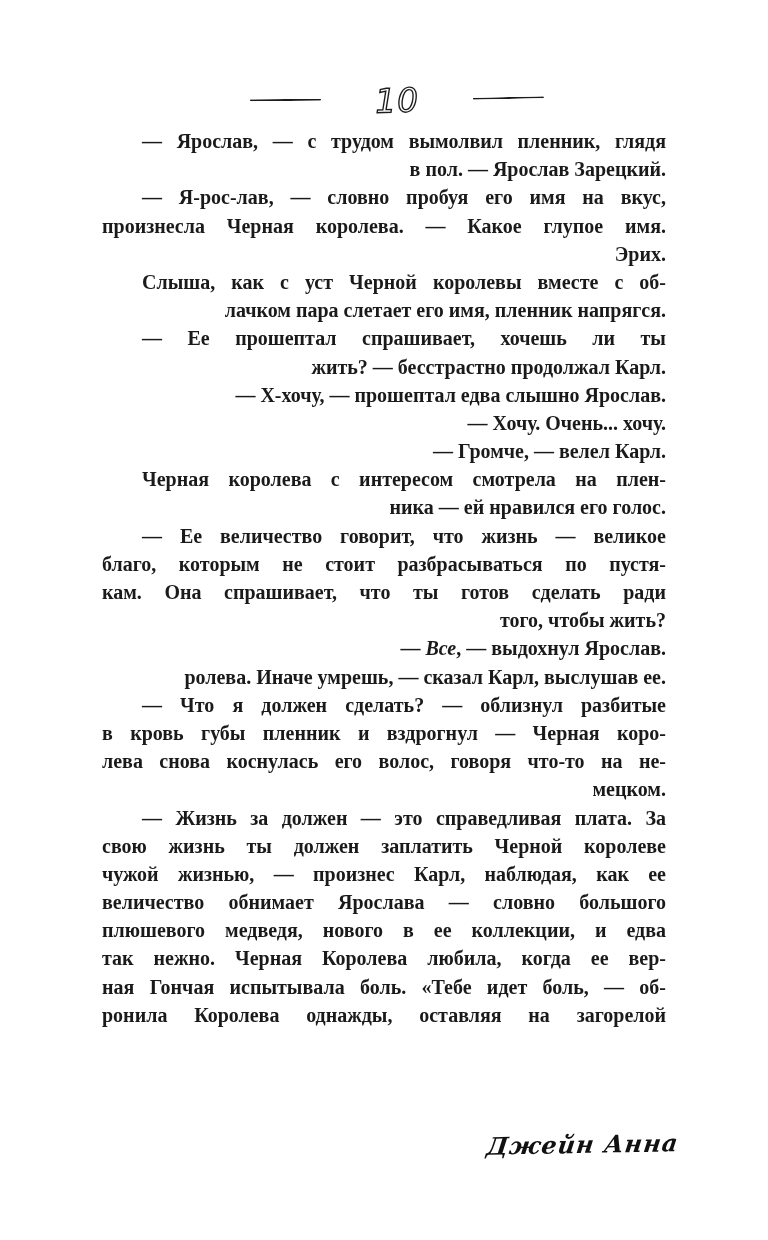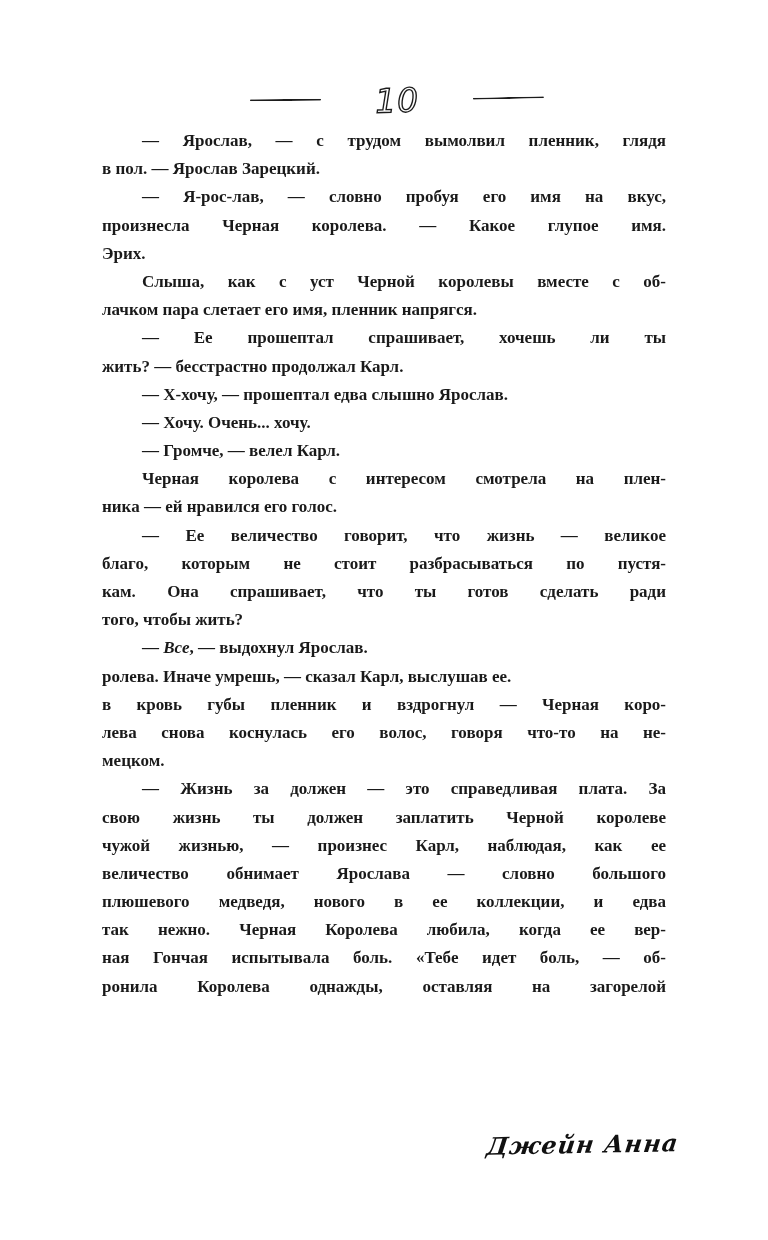--- a/index.html
+++ b/index.html
@@ -42,30 +42,30 @@
     .page-number {
       color: rgba(255,255,255,0);
       -webkit-text-stroke: 1.4px #1c1c1c;
     }
   }
 
   
   .page-body {
     position: absolute;
     top: 127px; left: 102px; width: 564px;
-    font-size: 17px;
+    font-size: 20px;
     font-weight: 600;
     color: #1a1a1a;
   }
   .line {
     height: 28.2px;
     line-height: 28.2px;
     overflow: hidden;
     white-space: normal;
-    text-align: left;
+    text-align: right;
   }
   .line.indent { padding-left: 40px; }
   .line.justify {
     text-align: justify;
     text-align-last: justify;
   }
   .line i { font-style: italic; }
 
   
   .author-signature {
@@ -106,20 +106,21 @@
       <div class="line indent"><span>— Хочу. Очень... хочу.</span></div>
       <div class="line indent"><span>— Громче, — велел Карл.</span></div>
       <div class="line indent justify"><span>Черная королева с интересом смотрела на плен-</span></div>
       <div class="line"><span>ника — ей нравился его голос.</span></div>
       <div class="line indent justify"><span>— Ее величество говорит, что жизнь — великое</span></div>
       <div class="line justify"><span>благо, которым не стоит разбрасываться по пустя-</span></div>
       <div class="line justify"><span>кам. Она спрашивает, что ты готов сделать ради</span></div>
       <div class="line"><span>того, чтобы жить?</span></div>
       <div class="line indent"><span>— </span><i>Все</i><span>, — выдохнул Ярослав.</span></div>
       <div class="line"><span>ролева. Иначе умрешь, — сказал Карл, выслушав ее.</span></div>
+      <div class="line indent justify"><span>— Что я должен сделать? — облизнул разбитые</span></div>
       <div class="line justify"><span>в кровь губы пленник и вздрогнул — Черная коро-</span></div>
       <div class="line justify"><span>лева снова коснулась его волос, говоря что-то на не-</span></div>
       <div class="line"><span>мецком.</span></div>
       <div class="line indent justify"><span>— Жизнь за должен — это справедливая плата. За</span></div>
       <div class="line justify"><span>свою жизнь ты должен заплатить Черной королеве</span></div>
       <div class="line justify"><span>чужой жизнью, — произнес Карл, наблюдая, как ее</span></div>
       <div class="line justify"><span>величество обнимает Ярослава — словно большого</span></div>
       <div class="line justify"><span>плюшевого медведя, нового в ее коллекции, и едва</span></div>
       <div class="line justify"><span>так нежно. Черная Королева любила, когда ее вер-</span></div>
       <div class="line justify"><span>ная Гончая испытывала боль. «Тебе идет боль, — об-</span></div>

